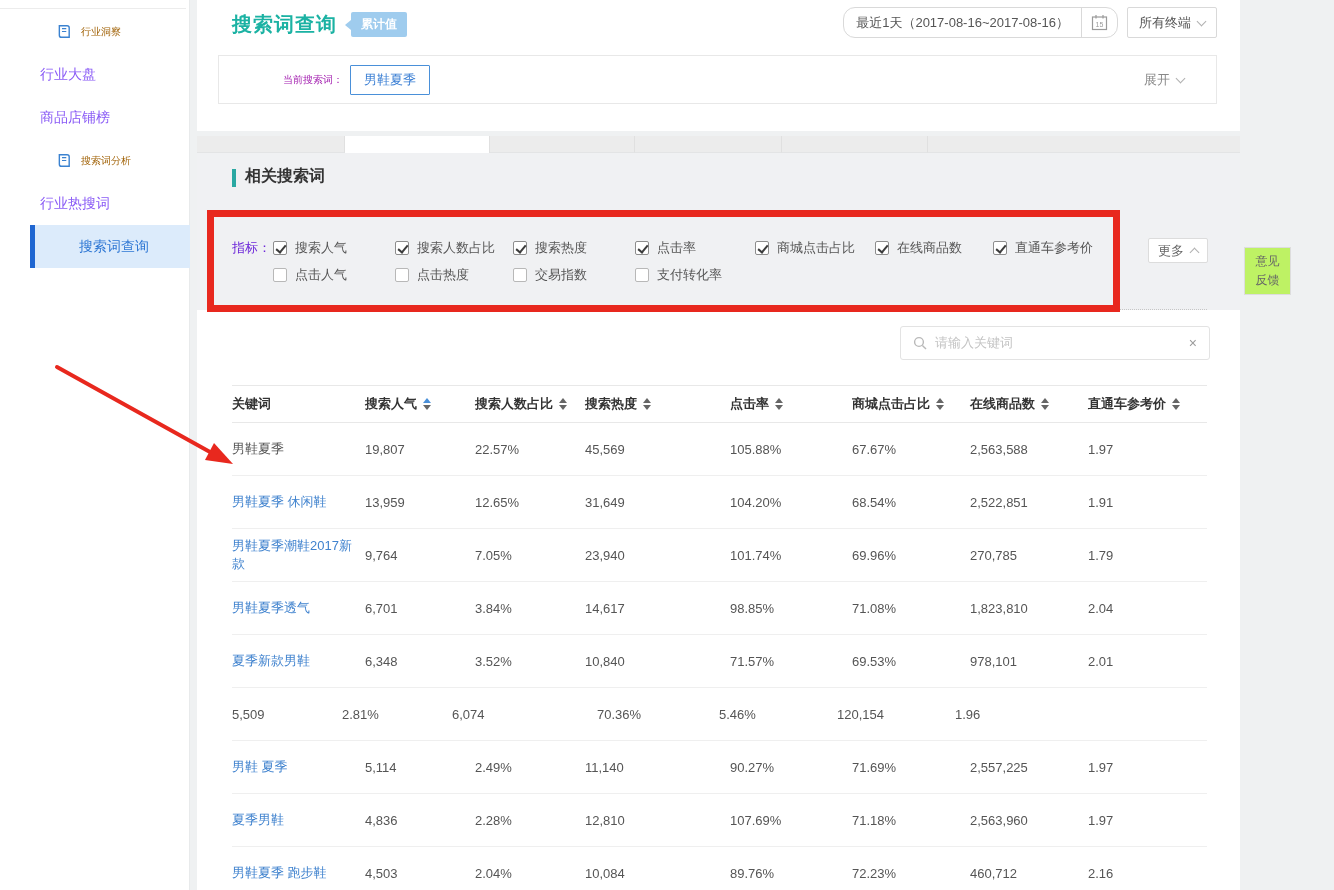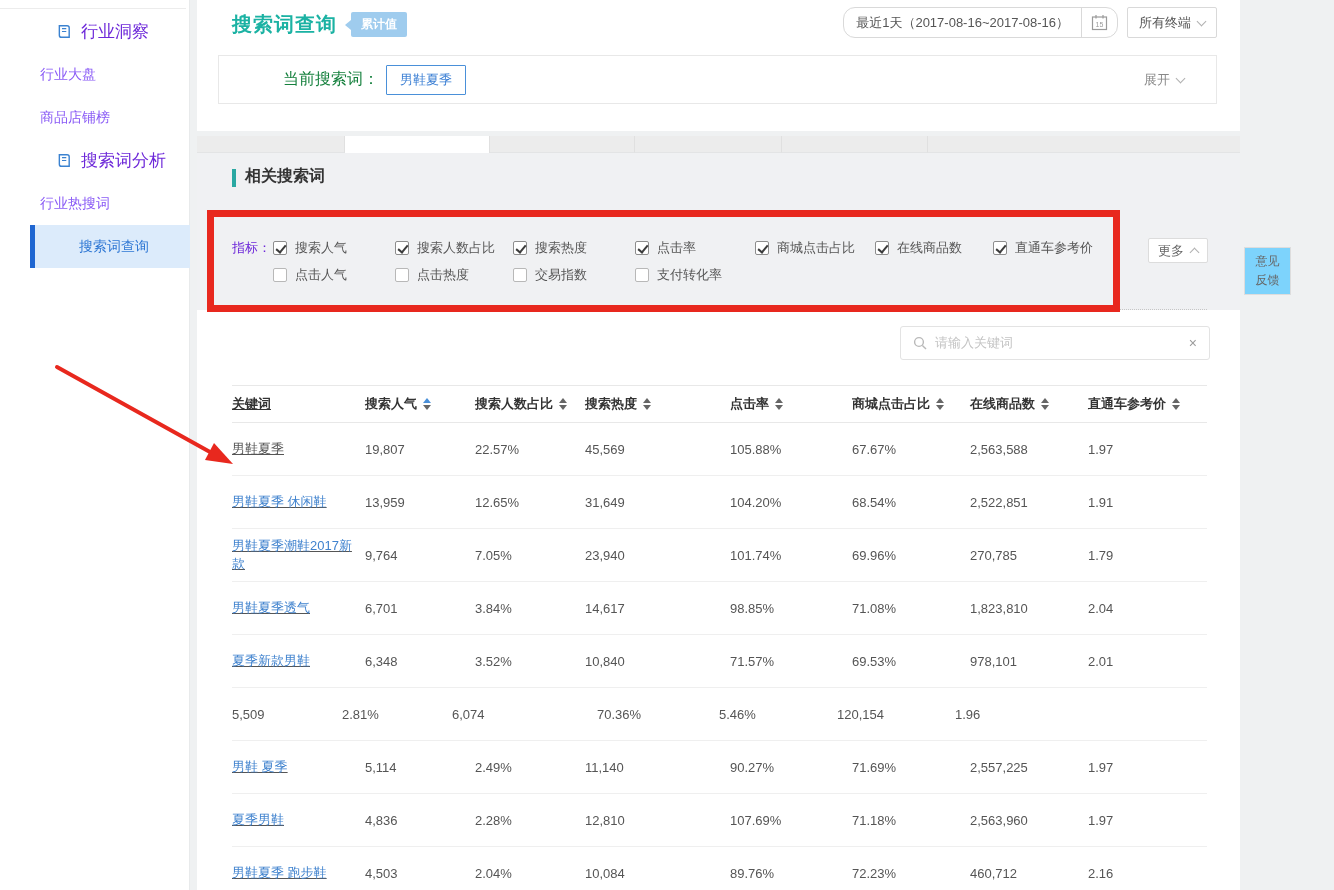--- a/index.html
+++ b/index.html
@@ -6,39 +6,39 @@
   body { background:#fff; }
   .app {
     position:relative; width:1334px; height:890px; overflow:hidden;
     background:#eff1f2; font-family:"Liberation Sans","DejaVu Sans",sans-serif;
   }
   
   .sidebar { position:absolute; left:0; top:0; width:190px; height:890px; background:#fff; border-right:1px solid #e8eaeb; }
   .sb-topline { position:absolute; left:0; top:8px; width:186px; border-top:1px solid #ececec; }
   .sb-menu { padding-top:10px; }
   .sb-item { height:43px; display:flex; align-items:center; cursor:pointer; }
-  .sb-group { padding-left:57px; color:#6d28d9; font-size:17px; gap:9px; }
+  .sb-group { padding-left:57px; color:#a16207; font-size:10px; gap:9px; }
   .sb-sub { padding-left:40px; color:#8b5cf6; font-size:14px; }
   .sb-sub.active { margin-left:30px; width:160px; padding-left:44px; background:#dcebfb; border-left:5px solid #1f66d1; color:#2e77d4; }
   .sb-icon { display:inline-flex; }
   
   .header-card { position:absolute; left:197px; top:0; width:1043px; height:131px; background:#fff; }
   .title-row { display:flex; align-items:center; padding:11px 0 0 35px; }
   .page-title { font-size:20px; font-weight:bold; color:#1bb2a3; letter-spacing:1px; }
   .badge { position:relative; margin-left:14px; background:#9fccee; color:#fff; font-size:12px; font-weight:bold; padding:4px 10px; border-radius:2px; }
   .badge::before { content:""; position:absolute; left:-6px; top:50%; margin-top:-5px; border-top:5px solid transparent; border-bottom:5px solid transparent; border-right:6px solid #9fccee; }
   .filters { position:absolute; top:7px; right:23px; display:flex; gap:9px; }
   .date-box { display:flex; height:31px; border:1px solid #d9d9d9; border-radius:12px; background:#fff; align-items:stretch; cursor:pointer; }
   .date-text { display:flex; align-items:center; padding:0 12px; font-size:13px; color:#555; }
   .cal-seg { display:flex; align-items:center; justify-content:center; width:36px; border-left:1px solid #d9d9d9; }
   .term-box { display:flex; align-items:center; height:31px; border:1px solid #d9d9d9; border-radius:2px; background:#fff; padding:0 11px; font-size:13px; color:#555; cursor:pointer; }
   .chev-dn { display:inline-block; width:7px; height:7px; border-right:1.5px solid #b0b0b0; border-bottom:1.5px solid #b0b0b0; transform:rotate(45deg); margin-left:7px; margin-top:-3px; }
   .chev-up { display:inline-block; width:7px; height:7px; border-right:1.5px solid #b0b0b0; border-bottom:1.5px solid #b0b0b0; transform:rotate(-135deg); margin-left:7px; margin-top:4px; }
   .term-panel { position:absolute; left:21px; top:55px; width:999px; height:49px; border:1px solid #e8e8e8; background:#fff; display:flex; align-items:center; }
-  .term-label { margin-left:64px; font-size:16px; color:#15803d; }
+  .term-label { margin-left:64px; font-size:10px; color:#a21caf; }
   .term-chip { margin-left:7px; border:1px solid #4a90d9; color:#3b7fd4; font-size:13px; padding:5px 13px; background:#fff; border-radius:1px; cursor:pointer; }
   .expand-link { position:absolute; right:32px; top:15px; font-size:13px; color:#888; cursor:pointer; display:flex; align-items:center; }
   
   .tabstrip { position:absolute; left:197px; top:136px; width:1043px; height:17px; display:flex; }
   .tabseg { background:#ececec; border-right:1px solid #e0e0e0; border-bottom:1px solid #e3e4e5; cursor:pointer; }
   .tabseg.active { background:#fff; border-bottom:none; }
   
   .content-card { position:absolute; left:197px; top:153px; width:1043px; height:737px; background:#fff; }
   .panel-top { position:relative; height:157px; background:#f0f1f3; }
   .dotted { position:absolute; left:35px; right:33px; bottom:0; border-bottom:1px dotted #c6c6c6; }
@@ -57,28 +57,28 @@
   
   .search-box { position:absolute; left:703px; top:173px; width:310px; height:34px; border:1px solid #e3e3e3; border-radius:3px; background:#fff; display:flex; align-items:center; padding:0 12px; }
   .search-ph { margin-left:8px; font-size:13px; color:#c4c4c4; flex:1; }
   .clear-x { color:#9b9b9b; font-size:14px; cursor:pointer; }
   
   .table { position:absolute; left:35px; top:232px; width:975px; }
   .t-head { display:flex; align-items:center; height:38px; border-top:1px solid #e8e8e8; border-bottom:1px solid #e8e8e8; }
   .t-row { display:flex; align-items:center; height:53px; border-bottom:1px solid #efefef; }
   .t-cell { font-size:13px; color:#555; padding-right:6px; }
   .t-hcell { font-size:13px; font-weight:bold; color:#333; display:flex; align-items:center; gap:6px; cursor:pointer; }
-  .c0{width:133px;text-decoration:underline;} .c1{width:110px;} .c2{width:110px;} .c3{width:145px;} .c4{width:122px;} .c5{width:118px;} .c6{width:118px;} .c7{flex:1;}
+  .c0{width:133px;} .c1{width:110px;} .c2{width:110px;} .c3{width:145px;} .c4{width:122px;} .c5{width:118px;} .c6{width:118px;} .c7{flex:1;}
   .kw-link { color:#3f82ce; cursor:pointer; }
   .sort { display:inline-flex; flex-direction:column; gap:2px; }
   .tri-up { width:0; height:0; border-left:4px solid transparent; border-right:4px solid transparent; border-bottom:5px solid #666; }
   .tri-down { width:0; height:0; border-left:4px solid transparent; border-right:4px solid transparent; border-top:5px solid #666; }
   .sort.active .tri-up { border-bottom-color:#4a90d9; }
   
-  .feedback { position:absolute; left:1244px; top:247px; width:47px; height:48px; background:#7dd3fc; border:1px solid #ddd; display:flex; flex-direction:column; align-items:center; justify-content:center; font-size:12px; color:#666; line-height:1.6; cursor:pointer; }
+  .feedback { position:absolute; left:1244px; top:247px; width:47px; height:48px; background:#bef264; border:1px solid #ddd; display:flex; flex-direction:column; align-items:center; justify-content:center; font-size:12px; color:#666; line-height:1.6; cursor:pointer; }
   
   .hl-box { position:absolute; left:207px; top:210px; width:913px; height:102px; border:7px solid #e8281e; z-index:60; pointer-events:none; }
   .hl-arrow { position:absolute; left:45px; top:353px; z-index:60; pointer-events:none; }
 </style>
 </head>
 <body>
 
 <div class="app">
 
   <div class="sidebar">

